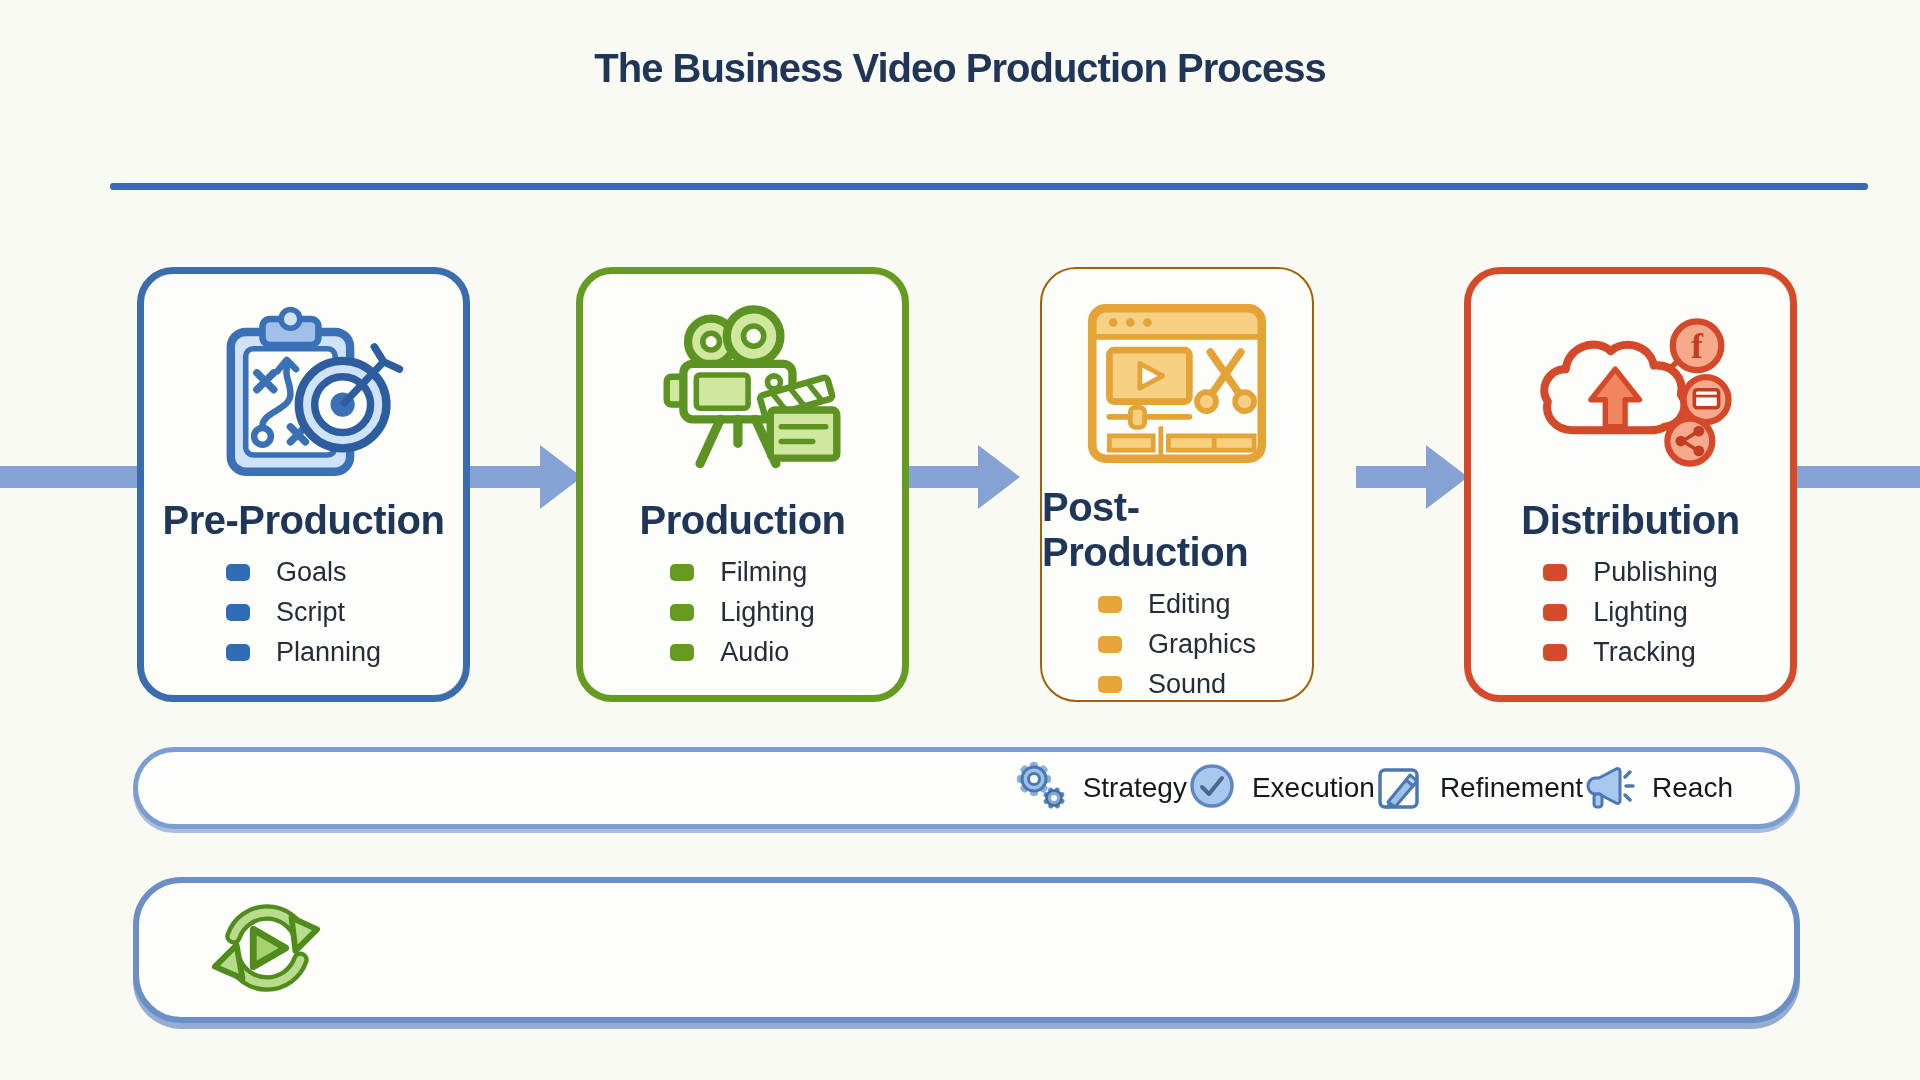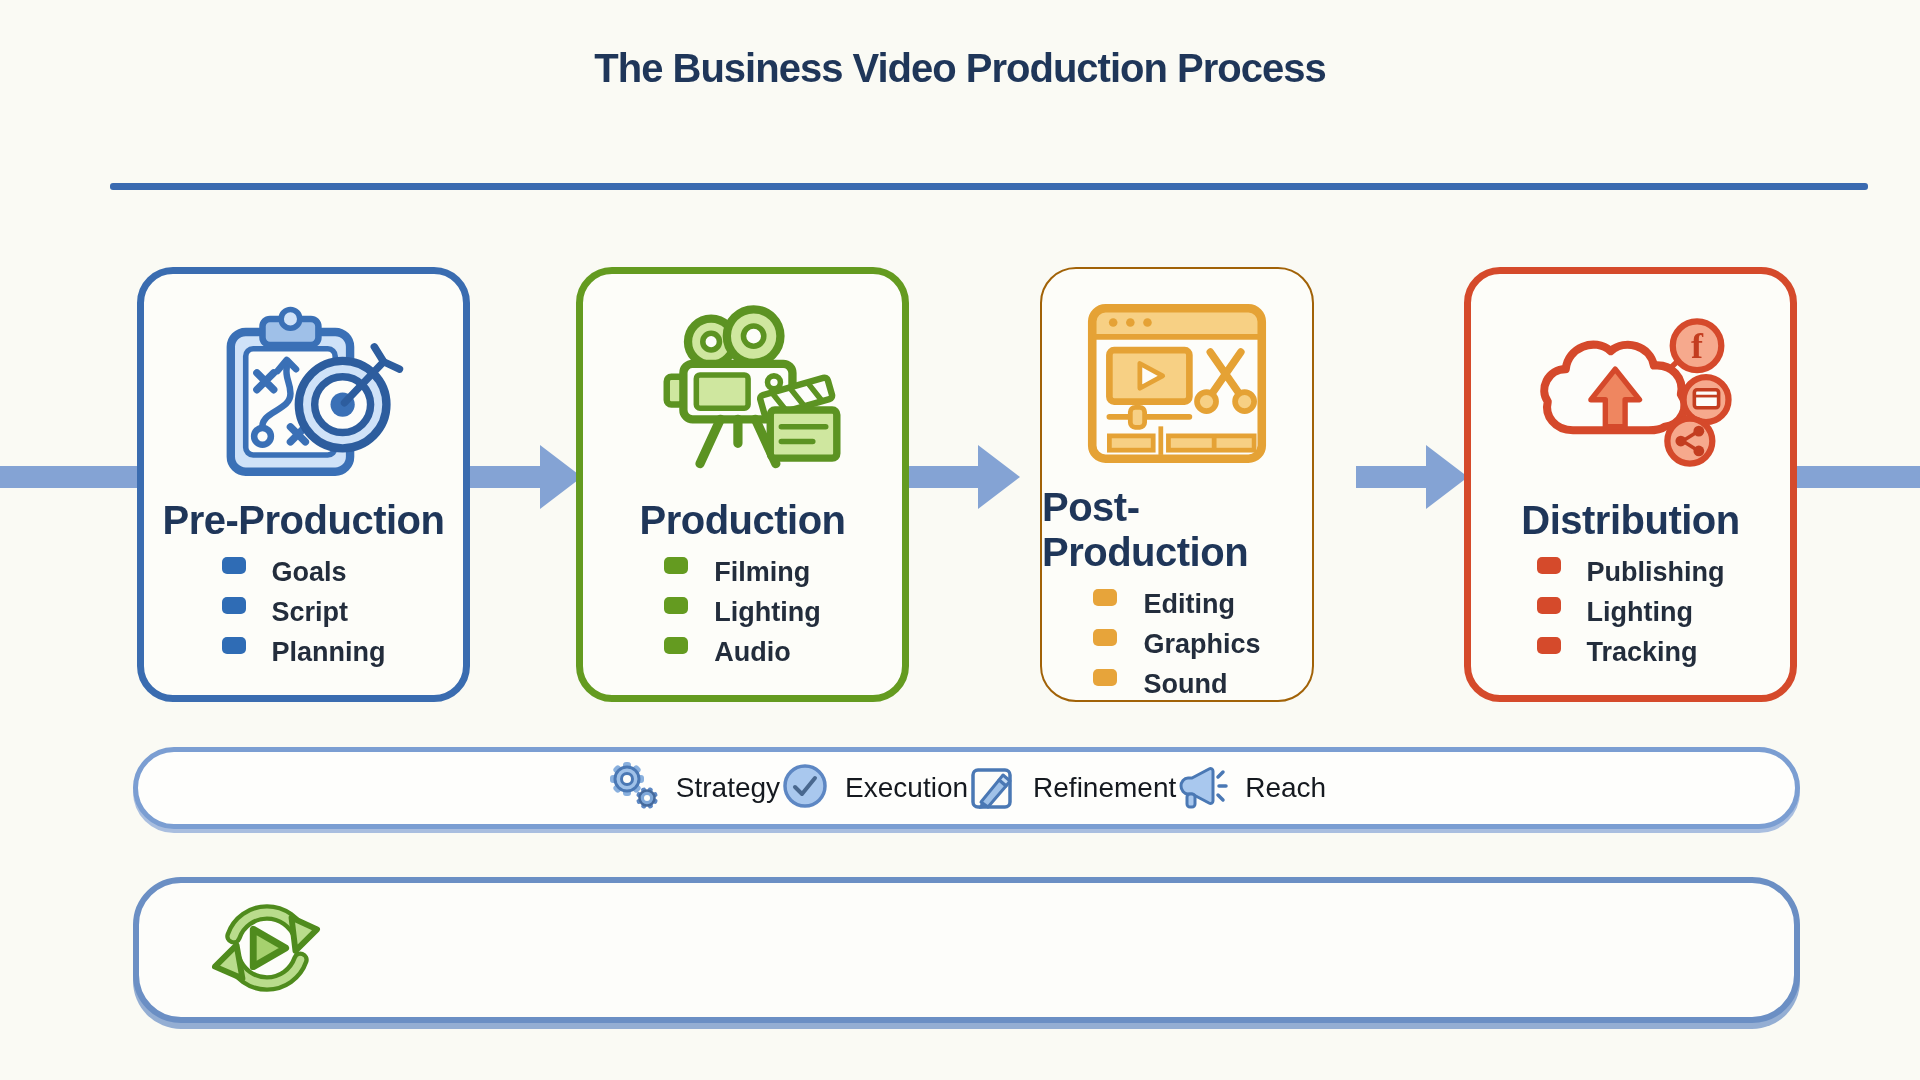--- a/index.html
+++ b/index.html
@@ -29,33 +29,33 @@
   .card{position:absolute;top:267px;width:333px;height:435px;background:#fdfdf9;
     border-radius:36px;box-sizing:border-box;display:flex;flex-direction:column;
     align-items:center;padding-top:20px;}
   .card.c1{left:137px;border:7px solid #3a6cb0;}
   .card.c2{left:576px;border:7px solid #649b20;}
   .card.c3{left:1040px;width:274px;border:2px solid #a16207;}
   .card.c4{left:1464px;border:7px solid #d54a2b;}
   .icon-box{height:196px;display:flex;align-items:center;justify-content:center;}
   .card-title{font-size:40px;font-weight:700;color:#1f3659;margin-top:8px;letter-spacing:-0.5px;}
   .bullet-list{margin:14px auto 0;display:flex;flex-direction:column;gap:9px;width:max-content;}
-  .bullet-row{display:flex;gap:26px;font-weight:bold;}
+  .bullet-row{display:flex;align-items:center;gap:26px;}
   .marker{width:24px;height:17px;border-radius:5px;flex:none;}
   .c1 .marker{background:#2f6cb5;}
   .c2 .marker{background:#649b20;}
   .c3 .marker{background:#e7a43a;}
   .c4 .marker{background:#d54a2b;}
   .bullet-label{font-size:27px;color:#232d3c;}
 
   
   .strip{position:absolute;left:133px;top:747px;width:1667px;height:82px;
     background:#fefefc;border:5px solid #7b9ed2;border-radius:41px;box-sizing:border-box;
     box-shadow:0 4px 0 #a9bedf;display:flex;align-items:center;
-    justify-content:center;padding:0 62px;}
+    justify-content:flex-end;padding:0 62px;}
   .phase{display:flex;align-items:center;gap:15px;}
   .phase-label{font-size:28px;color:#15191f;}
 
   
   .banner{position:absolute;left:133px;top:877px;width:1667px;height:146px;
     background:#fdfdfa;border:6px solid #6b8fc4;border-radius:48px;box-sizing:border-box;
     box-shadow:0 6px 0 #94aed3;display:flex;align-items:center;padding:0 54px;}
   .banner-icon{flex:none;margin-left:14px;}
   .banner-text{flex:1;text-align:center;font-size:40px;font-weight:700;color:#1f3659;
     letter-spacing:-0.5px;padding-right:70px;}

